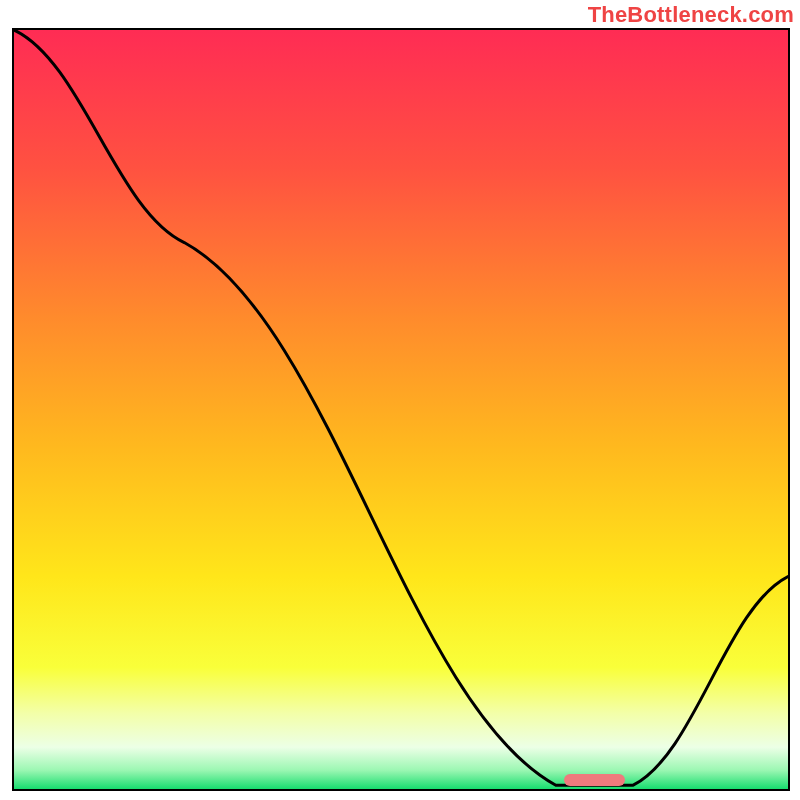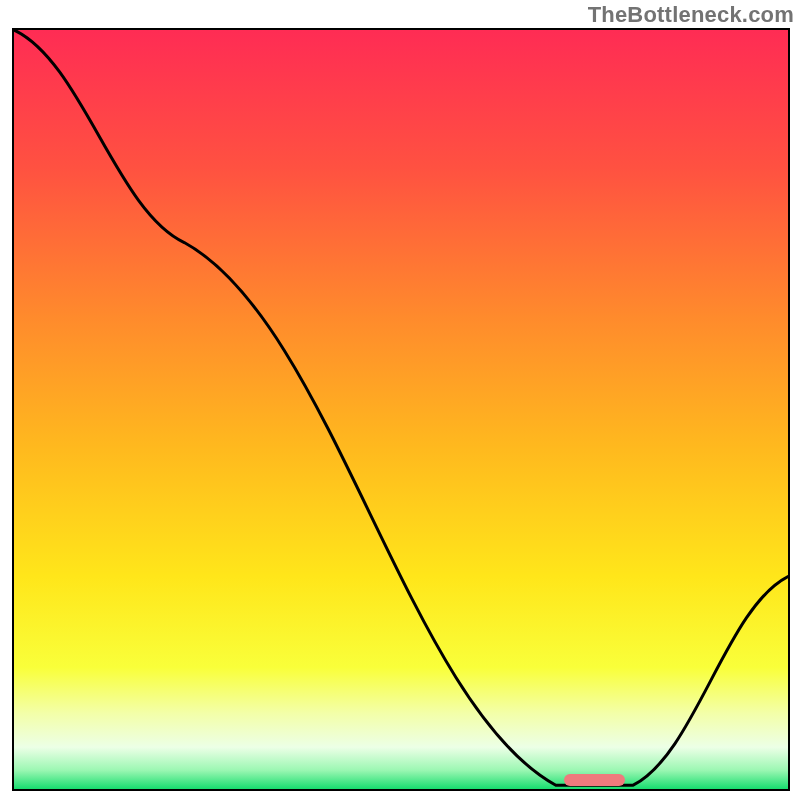--- a/index.html
+++ b/index.html
@@ -15,21 +15,21 @@
     position: relative;
     width: 800px;
     height: 800px;
   }
   .watermark {
     position: absolute;
     top: 2px;
     right: 6px;
     font-size: 22px;
     font-weight: 600;
-    color: #737373;
+    color: #ef4444;
     letter-spacing: 0.2px;
   }
   
   .plot {
     position: absolute;
     left: 12px;
     top: 28px;
     width: 778px;   
     height: 763px;  
     border: 2px solid #000;

